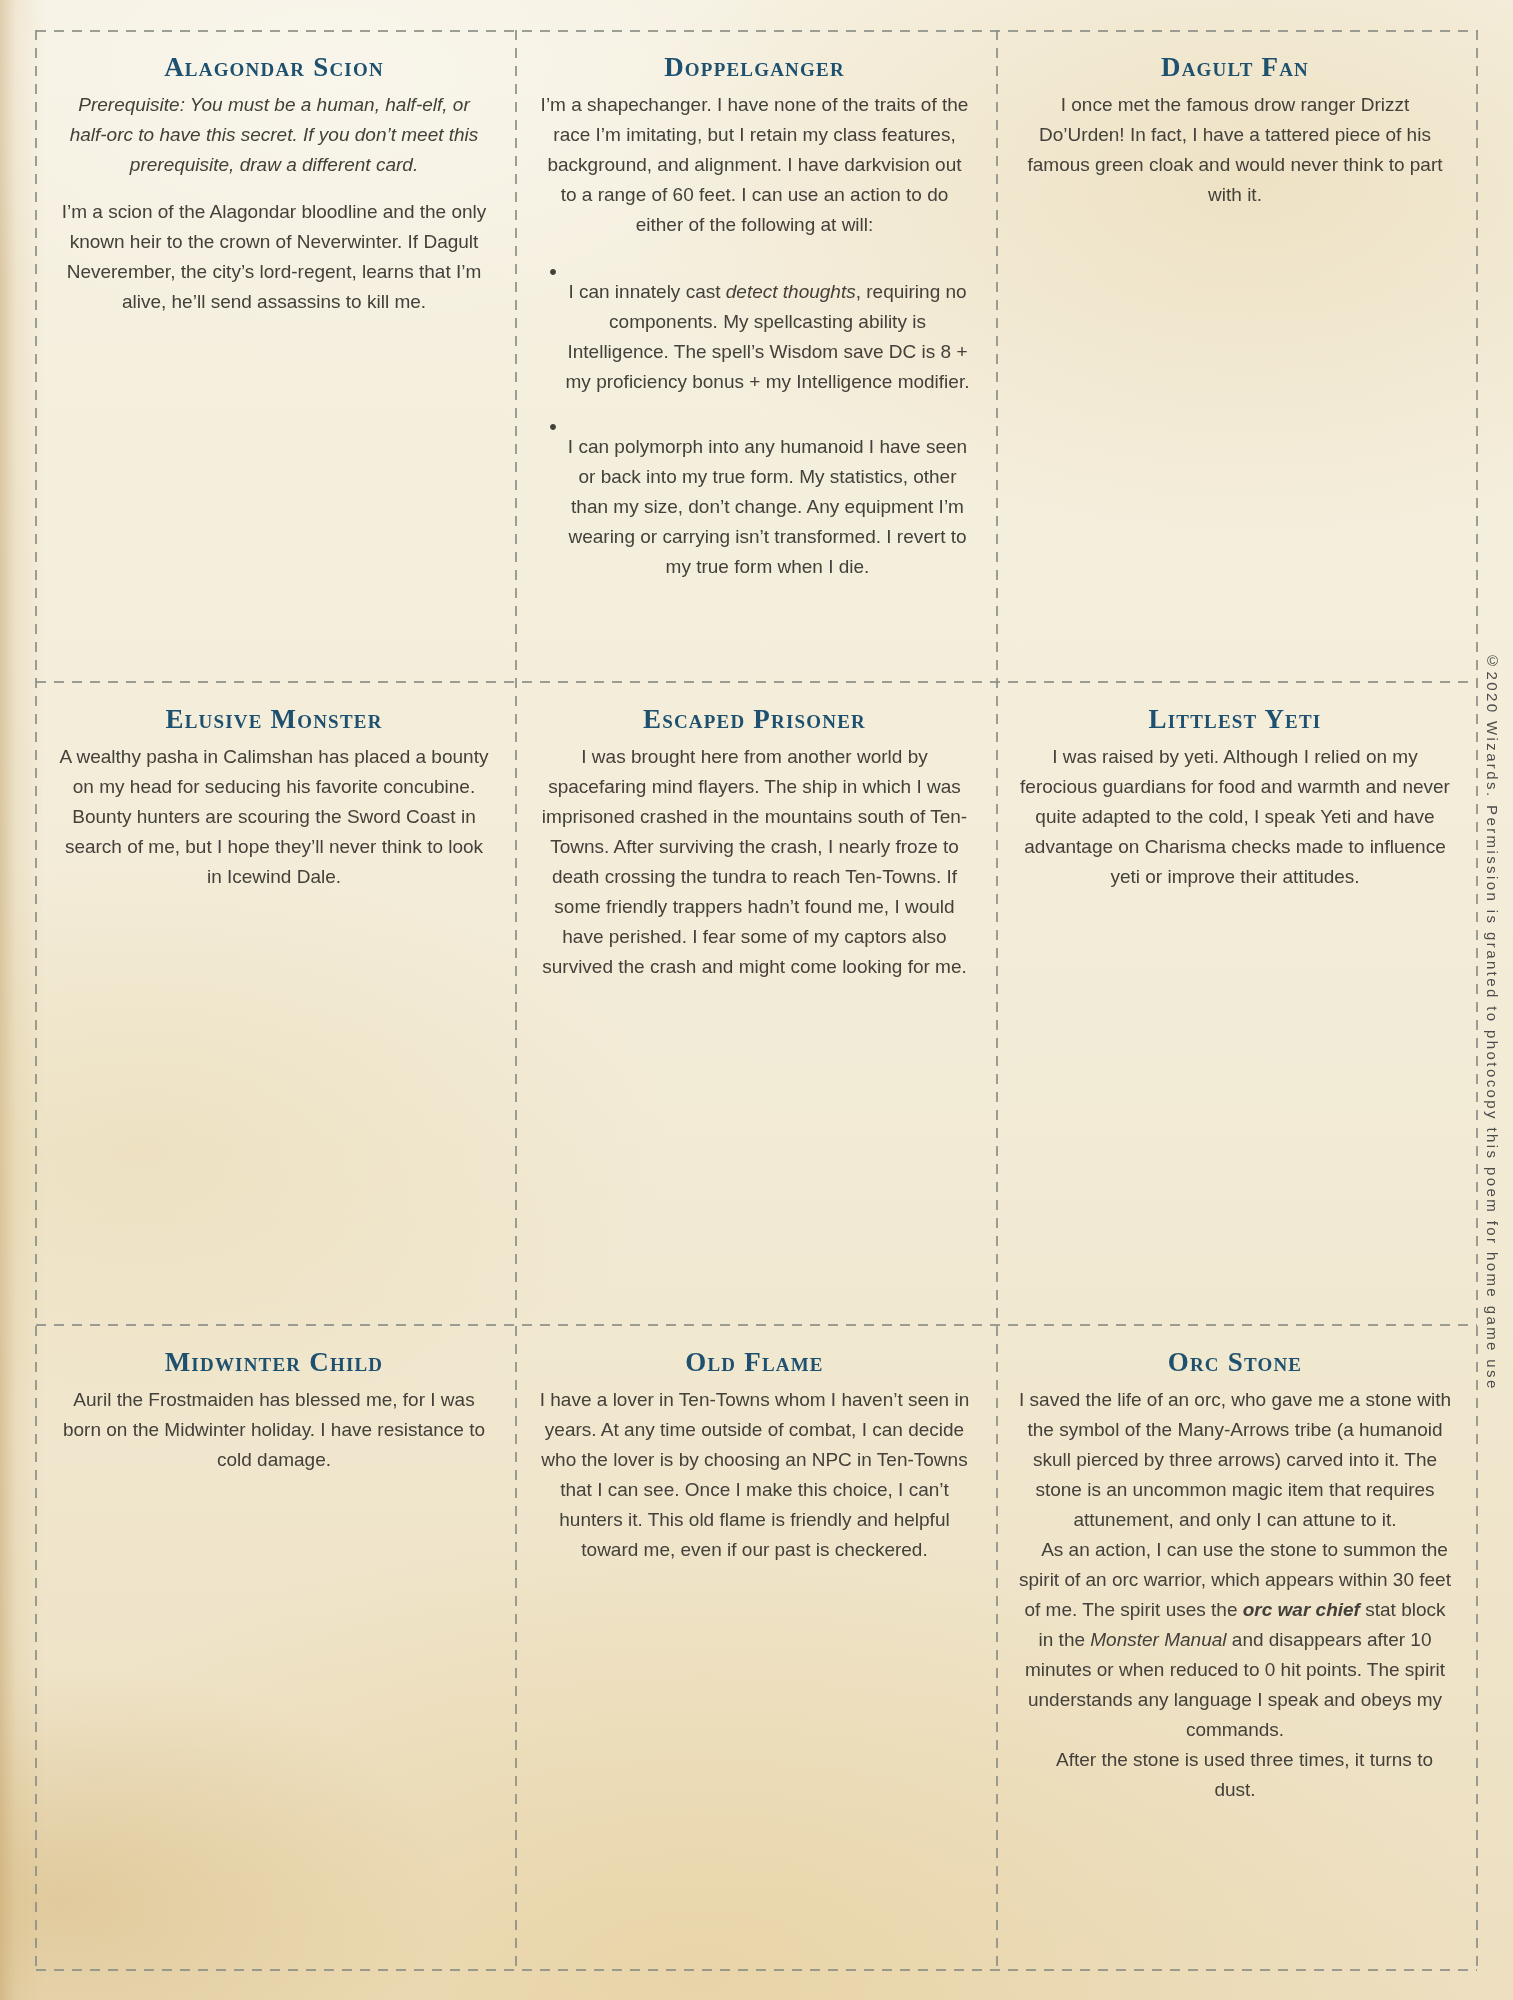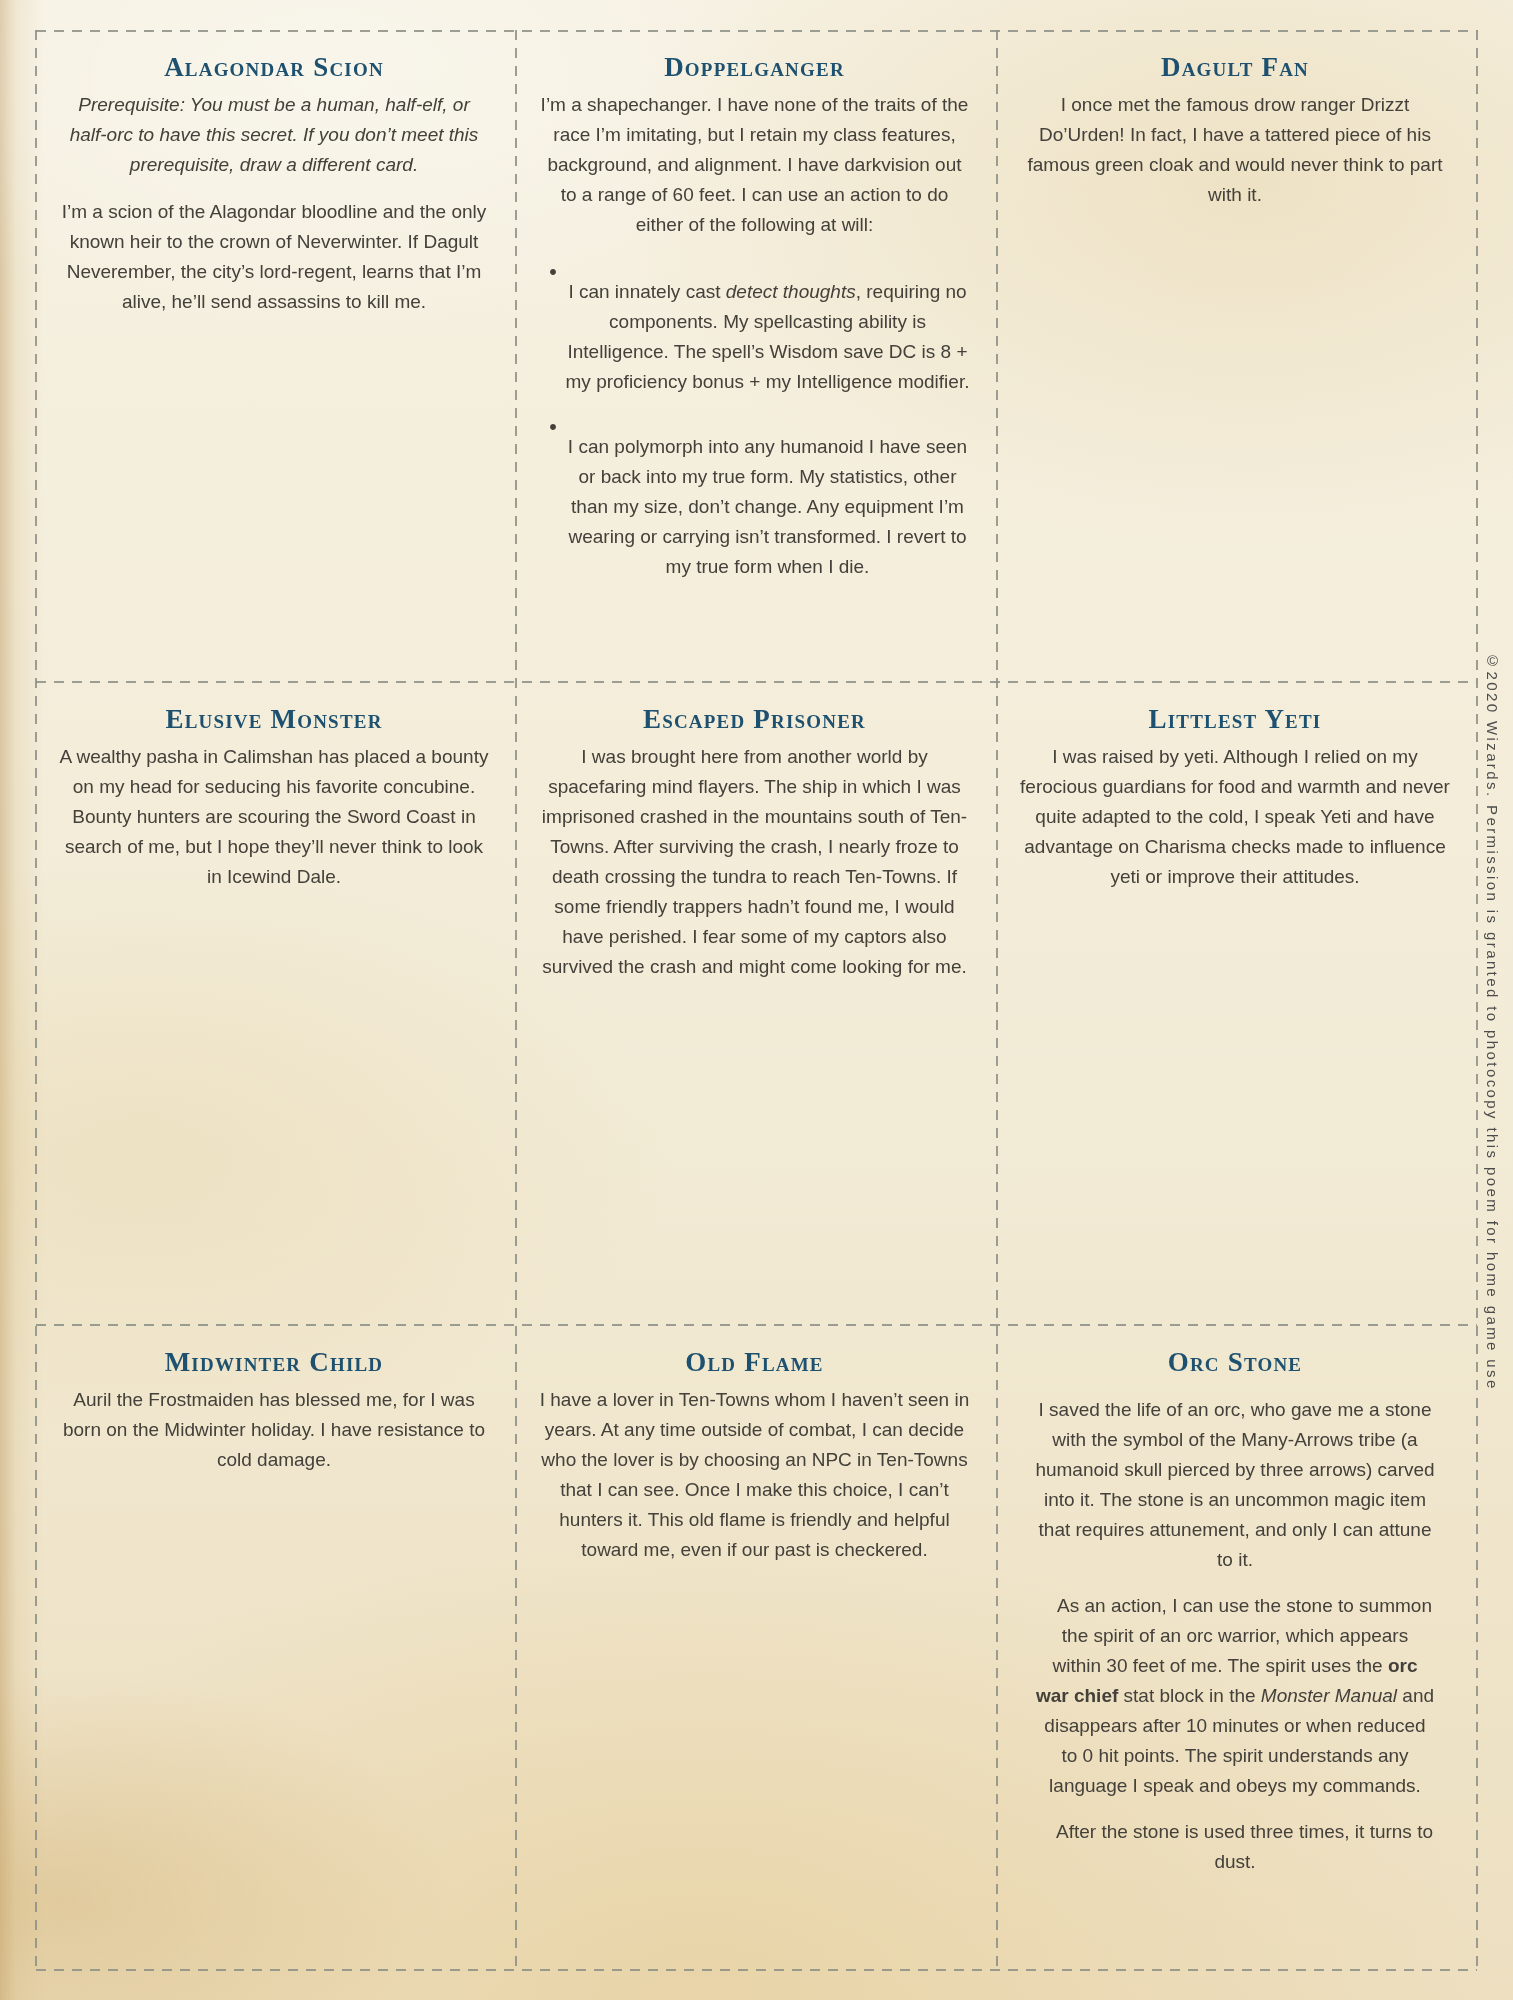--- a/index.html
+++ b/index.html
@@ -59,34 +59,34 @@
     letter-spacing: 1.2px;
     color: #1e516f;
     margin: 0 0 6px 0;
   }
   .card-paragraph, .bullet-text {
     font-size: 19px;
     line-height: 30px;
     color: #44403a;
   }
   p.card-paragraph { margin: 0 0 17px 0; }
-  .card.tight p.card-paragraph { margin: 16px; }
+  .card.tight p.card-paragraph { margin: 0; }
   p.card-paragraph.indent { text-indent: 19px; }
   .bullet-item { display: flex; margin: 0 0 15px 0; }
   .bullet-marker {
     flex: 0 0 26px;
     font-size: 21.5px;
     line-height: 30px;
     color: #44403a;
     padding-left: 4px;
     box-sizing: border-box;
   }
   .bullet-text { flex: 1 1 auto; margin-top: 20px; }
   em { font-style: italic; }
-  strong { font-weight: bold; }
+  strong { font-weight: bold; font-style: italic; }
 
   
   .copyright {
     position: absolute;
     left: 1484px;
     top: 652px;
     writing-mode: vertical-rl;
     font-size: 15px;
     letter-spacing: 2.4px;
     color: #4c4c4c;

